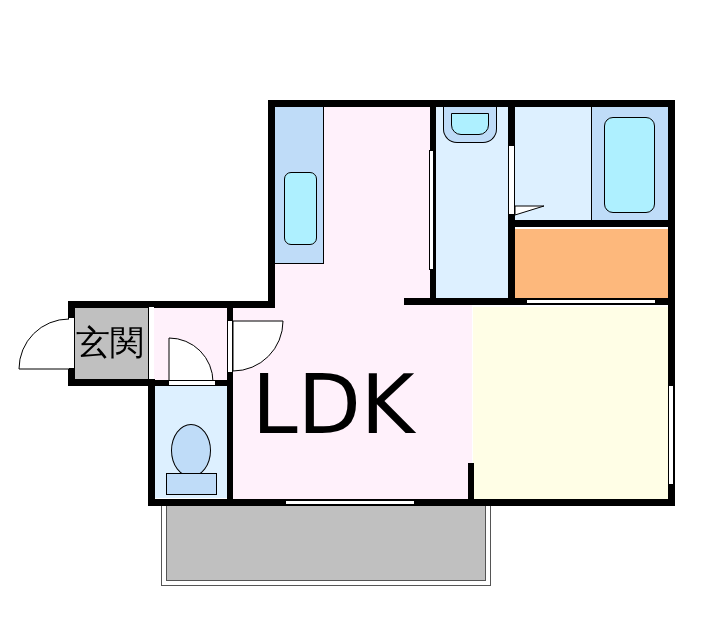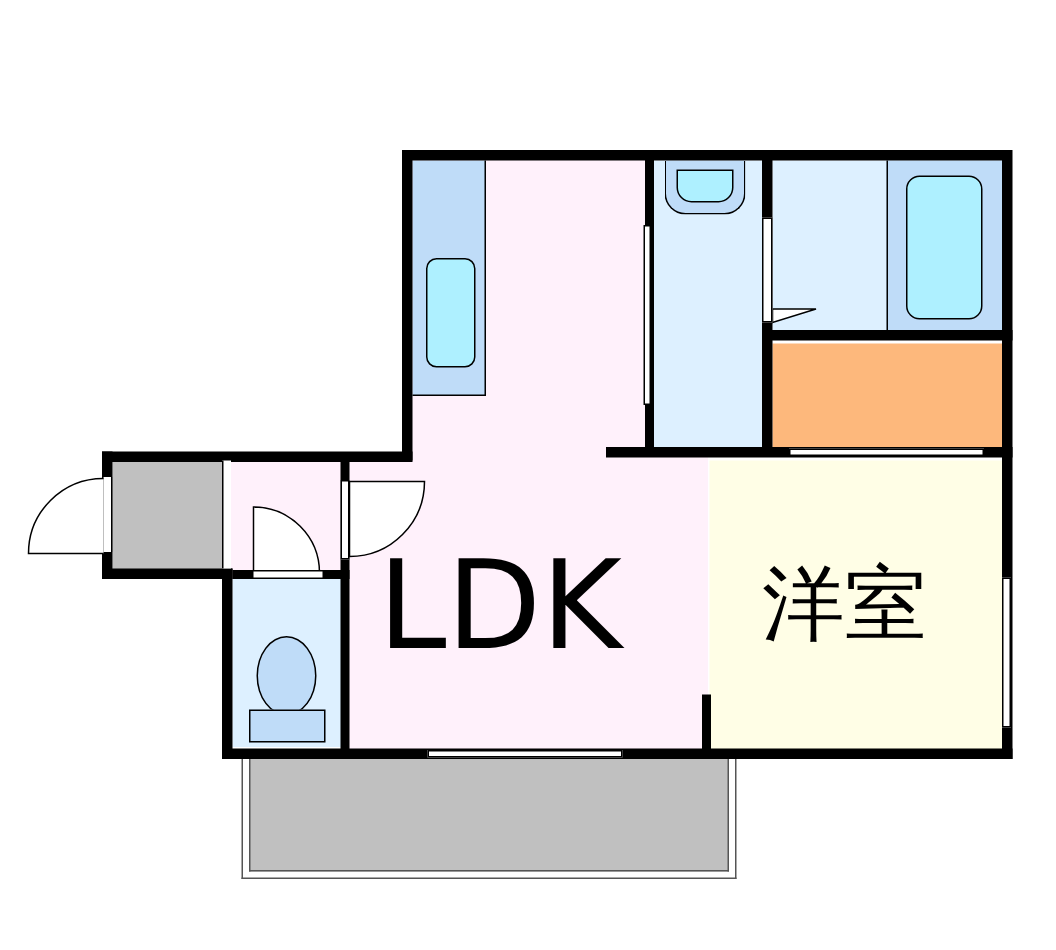--- a/index.html
+++ b/index.html
@@ -30,23 +30,23 @@
   <div class="abs" style="left:515px;top:107px;width:154px;height:118px;background:#ddf0ff;"></div>
   <div class="abs" style="left:591px;top:107px;width:77px;height:113px;background:#bfdcf8;border-left:1px solid #000;"></div>
   <div class="abs" style="left:604px;top:117px;width:51px;height:96px;background:#aef0ff;border:1px solid #000;border-radius:9px;"></div>
   <svg class="abs" style="left:514px;top:193px;" width="32" height="24">
       <polygon points="1,13 30,13 1,22" fill="#fff" stroke="#000" stroke-width="1"></polygon>
     </svg>
 
   <div class="abs" style="left:515px;top:229px;width:153px;height:71px;background:#fdb87c;"></div>
 
   <div class="abs" style="left:473px;top:307px;width:195px;height:193px;background:#fffee6;"></div>
-  <div class="lbl" style="left:508px;top:375px;font-size:55px;">洋室</div>
 
   <div class="abs" style="left:75px;top:307px;width:73px;height:73px;background:#c0c0c0;"></div>
+  <div class="lbl" style="left:76px;top:325px;font-size:34px;">玄関</div>
 
   <div class="abs" style="left:155px;top:386px;width:76px;height:112px;background:#ddf0ff;"></div>
   <div class="abs" style="left:171px;top:424px;width:40px;height:53px;background:#bfdcf8;border:1px solid #000;border-radius:50%;"></div>
   <div class="abs" style="left:166px;top:473px;width:51px;height:22px;background:#bfdcf8;border:1px solid #000;"></div>
 
   <div class="lbl" style="left:252px;top:364px;font-size:82px;">LDK</div>
 
   <div class="wall" style="left:268px;top:100px;width:406px;height:7px;"></div>
   <div class="wall" style="left:268px;top:100px;width:7px;height:207px;"></div>
   <div class="wall" style="left:668px;top:100px;width:7px;height:406px;"></div>

